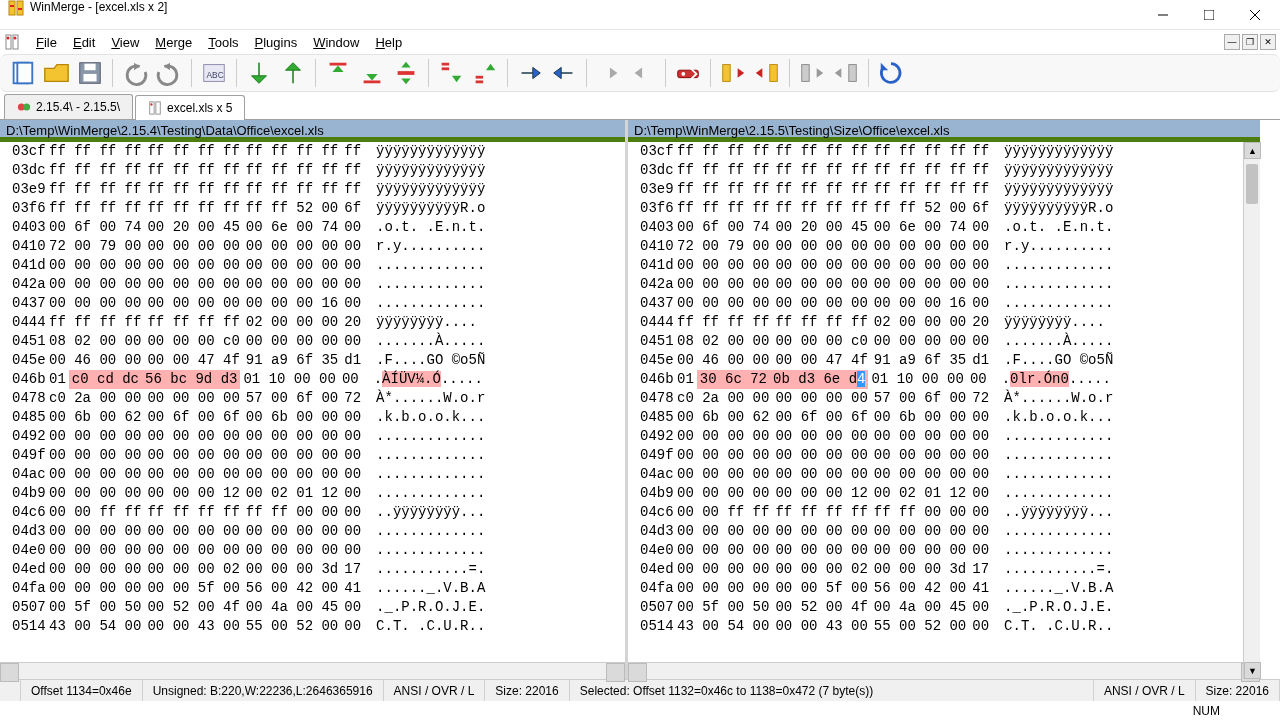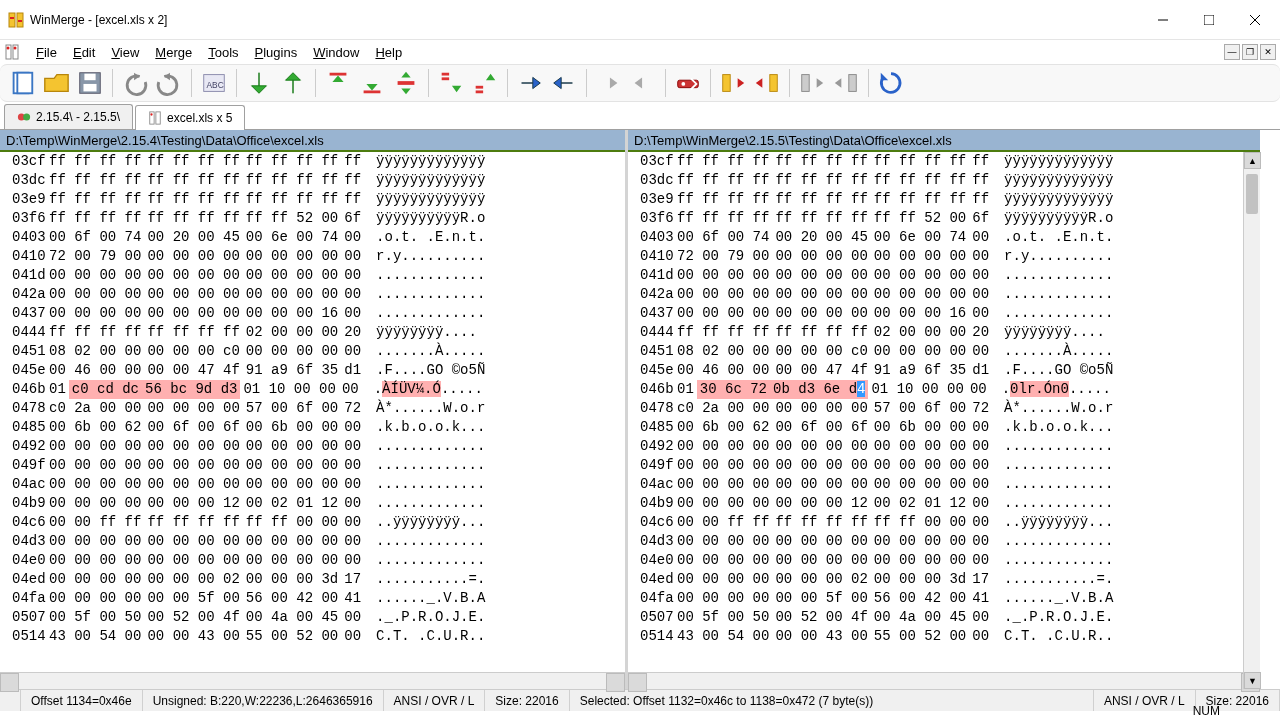--- a/index.html
+++ b/index.html
@@ -1,38 +1,38 @@
 <!DOCTYPE html>
 <html><head>
 <meta charset="utf-8">
 <style>
 * { margin: 0; padding: 0; box-sizing: border-box; }
 body { font-family: "Segoe UI", Tahoma, sans-serif; font-size: 12px; background: #fff; width: 1280px; height: 720px; overflow: hidden; position: relative; }
-.titlebar { height: 40px; background: #fff; display: flex; align-items: center; padding: 0 2px; border-bottom: 1px solid #e5e5e5; }
+.titlebar { height: 30px; background: #fff; display: flex; align-items: flex-start; padding: 0 2px; border-bottom: 1px solid #e5e5e5; }
 .titlebar-icon { width: 16px; height: 16px; margin: 0 6px; }
 .titlebar-text { flex: 1; font-size: 12px; color: #000; }
 .win-controls { display: flex; }
 .win-btn { width: 46px; height: 30px; display: flex; align-items: center; justify-content: center; cursor: pointer; }
 .menubar { height: 24px; background: #fff; display: flex; align-items: center; padding: 0 4px; position: relative; }
 .menubar-icon { width: 16px; height: 16px; margin-right: 8px; }
 .menu-item { padding: 3px 8px; cursor: pointer; font-size: 13px; }
 .menu-item u { text-decoration: underline; }
 .mdi-controls { position: absolute; right: 4px; display: flex; gap: 2px; }
 .mdi-btn { width: 16px; height: 16px; border: 1px solid #aaa; background: #f0f0f0; display: flex; align-items: center; justify-content: center; font-size: 9px; cursor: pointer; }
 .toolbar { height: 38px; background: #f8f8f8; border-top: 1px solid #e3e3e3; border-bottom: 1px solid #e3e3e3; display: flex; align-items: center; padding: 0 6px; gap: 2px; border-radius: 7px; }
 .tb-btn { width: 32px; height: 32px; display: flex; align-items: center; justify-content: center; cursor: pointer; border-radius: 2px; }
 .tb-sep { width: 1px; height: 28px; background: #ccc; margin: 0 4px; }
 .tabbar { height: 28px; background: #fff; display: flex; align-items: flex-end; border-bottom: 1px solid #a0a0a0; padding-left: 4px; }
 .tab { padding: 5px 12px; border: 1px solid #a0a0a0; border-bottom: none; background: #f0f0f0; margin-right: 2px; border-radius: 3px 3px 0 0; cursor: pointer; display: flex; align-items: center; gap: 5px; font-size: 12px; }
 .tab.active { background: #fff; position: relative; top: 1px; }
 .tab-icon { width: 14px; height: 14px; }
 .panes { display: flex; height: 559px; }
 .pane { width: 628px; display: flex; flex-direction: column; position: relative; }
 .pane:first-child { border-right: 3px solid #d4d4d4; }
-.pane-header { height: 22px; background: #99b4d1; color: #000; padding: 3px 6px; font-size: 13px; border-bottom: 2px solid #4d7c0f; }
+.pane-header { height: 22px; background: #99b4d1; color: #000; padding: 3px 6px; font-size: 13px; border-bottom: 5px solid #4d7c0f; }
 .hex-area { flex: 1; overflow: hidden; font-family: Consolas, "Courier New", monospace; font-size: 14px; line-height: 19px; position: relative; background: #fff; }
 .hex-row { display: flex; white-space: pre; }
 .offset-col { width: 46px; text-align: left; padding-left: 12px;}
 .hex-col { display:inline-block; }
 .hex-grp { padding: 0 3px; }
 .ascii-col { padding-left: 12px; }
 .hl { background: #ffb0b0; }
 .hlcursor { background: #3399ff; color:#fff; }
 .hex-bottom-scroll { height: 17px; background: #f0f0f0; border-top: 1px solid #ccc; position: relative; }
 .hex-bottom-scroll::before, .hex-bottom-scroll::after { content:""; position:absolute; top:0; width:17px; height:17px; background:#dadada; border:1px solid #bbb;}
@@ -294,21 +294,21 @@
         <div class="hex-row"><span class="offset-col">04d3</span><span class="hex-col hex-grp">00 00 00 00</span><span class="hex-col hex-grp">00 00 00 00</span><span class="hex-col hex-grp">00 00 00 00</span><span class="hex-col hex-grp">00</span><span class="ascii-col">.............</span></div>
         <div class="hex-row"><span class="offset-col">04e0</span><span class="hex-col hex-grp">00 00 00 00</span><span class="hex-col hex-grp">00 00 00 00</span><span class="hex-col hex-grp">00 00 00 00</span><span class="hex-col hex-grp">00</span><span class="ascii-col">.............</span></div>
         <div class="hex-row"><span class="offset-col">04ed</span><span class="hex-col hex-grp">00 00 00 00</span><span class="hex-col hex-grp">00 00 00 02</span><span class="hex-col hex-grp">00 00 00 3d</span><span class="hex-col hex-grp">17</span><span class="ascii-col">...........=.</span></div>
         <div class="hex-row"><span class="offset-col">04fa</span><span class="hex-col hex-grp">00 00 00 00</span><span class="hex-col hex-grp">00 00 5f 00</span><span class="hex-col hex-grp">56 00 42 00</span><span class="hex-col hex-grp">41</span><span class="ascii-col">......_.V.B.A</span></div>
         <div class="hex-row"><span class="offset-col">0507</span><span class="hex-col hex-grp">00 5f 00 50</span><span class="hex-col hex-grp">00 52 00 4f</span><span class="hex-col hex-grp">00 4a 00 45</span><span class="hex-col hex-grp">00</span><span class="ascii-col">._.P.R.O.J.E.</span></div>
         <div class="hex-row"><span class="offset-col">0514</span><span class="hex-col hex-grp">43 00 54 00</span><span class="hex-col hex-grp">00 00 43 00</span><span class="hex-col hex-grp">55 00 52 00</span><span class="hex-col hex-grp">00</span><span class="ascii-col">C.T. .C.U.R..</span></div>
       </div>
     <div class="hex-bottom-scroll"></div>
   </div>
   <div class="pane" style="width:632px">
-    <div class="pane-header">D:\Temp\WinMerge\2.15.5\Testing\Data\Office\excel.xls</div>
+    <div class="pane-header">D:\Temp\WinMerge\2.15.5\Testing\Size\Office\excel.xls</div>
     <div class="hex-area" id="hex-right">
         <div class="hex-row"><span class="offset-col">03cf</span><span class="hex-col hex-grp">ff ff ff ff</span><span class="hex-col hex-grp">ff ff ff ff</span><span class="hex-col hex-grp">ff ff ff ff</span><span class="hex-col hex-grp">ff</span><span class="ascii-col">ÿÿÿÿÿÿÿÿÿÿÿÿÿ</span></div>
         <div class="hex-row"><span class="offset-col">03dc</span><span class="hex-col hex-grp">ff ff ff ff</span><span class="hex-col hex-grp">ff ff ff ff</span><span class="hex-col hex-grp">ff ff ff ff</span><span class="hex-col hex-grp">ff</span><span class="ascii-col">ÿÿÿÿÿÿÿÿÿÿÿÿÿ</span></div>
         <div class="hex-row"><span class="offset-col">03e9</span><span class="hex-col hex-grp">ff ff ff ff</span><span class="hex-col hex-grp">ff ff ff ff</span><span class="hex-col hex-grp">ff ff ff ff</span><span class="hex-col hex-grp">ff</span><span class="ascii-col">ÿÿÿÿÿÿÿÿÿÿÿÿÿ</span></div>
         <div class="hex-row"><span class="offset-col">03f6</span><span class="hex-col hex-grp">ff ff ff ff</span><span class="hex-col hex-grp">ff ff ff ff</span><span class="hex-col hex-grp">ff ff 52 00</span><span class="hex-col hex-grp">6f</span><span class="ascii-col">ÿÿÿÿÿÿÿÿÿÿR.o</span></div>
         <div class="hex-row"><span class="offset-col">0403</span><span class="hex-col hex-grp">00 6f 00 74</span><span class="hex-col hex-grp">00 20 00 45</span><span class="hex-col hex-grp">00 6e 00 74</span><span class="hex-col hex-grp">00</span><span class="ascii-col">.o.t. .E.n.t.</span></div>
         <div class="hex-row"><span class="offset-col">0410</span><span class="hex-col hex-grp">72 00 79 00</span><span class="hex-col hex-grp">00 00 00 00</span><span class="hex-col hex-grp">00 00 00 00</span><span class="hex-col hex-grp">00</span><span class="ascii-col">r.y..........</span></div>
         <div class="hex-row"><span class="offset-col">041d</span><span class="hex-col hex-grp">00 00 00 00</span><span class="hex-col hex-grp">00 00 00 00</span><span class="hex-col hex-grp">00 00 00 00</span><span class="hex-col hex-grp">00</span><span class="ascii-col">.............</span></div>
         <div class="hex-row"><span class="offset-col">042a</span><span class="hex-col hex-grp">00 00 00 00</span><span class="hex-col hex-grp">00 00 00 00</span><span class="hex-col hex-grp">00 00 00 00</span><span class="hex-col hex-grp">00</span><span class="ascii-col">.............</span></div>
         <div class="hex-row"><span class="offset-col">0437</span><span class="hex-col hex-grp">00 00 00 00</span><span class="hex-col hex-grp">00 00 00 00</span><span class="hex-col hex-grp">00 00 00 16</span><span class="hex-col hex-grp">00</span><span class="ascii-col">.............</span></div>

